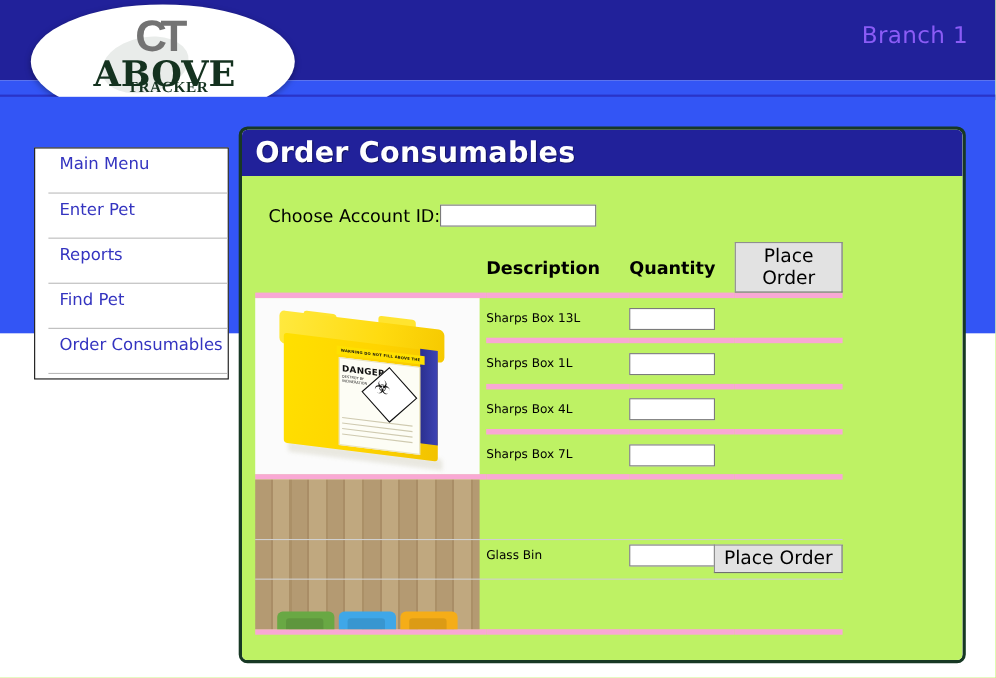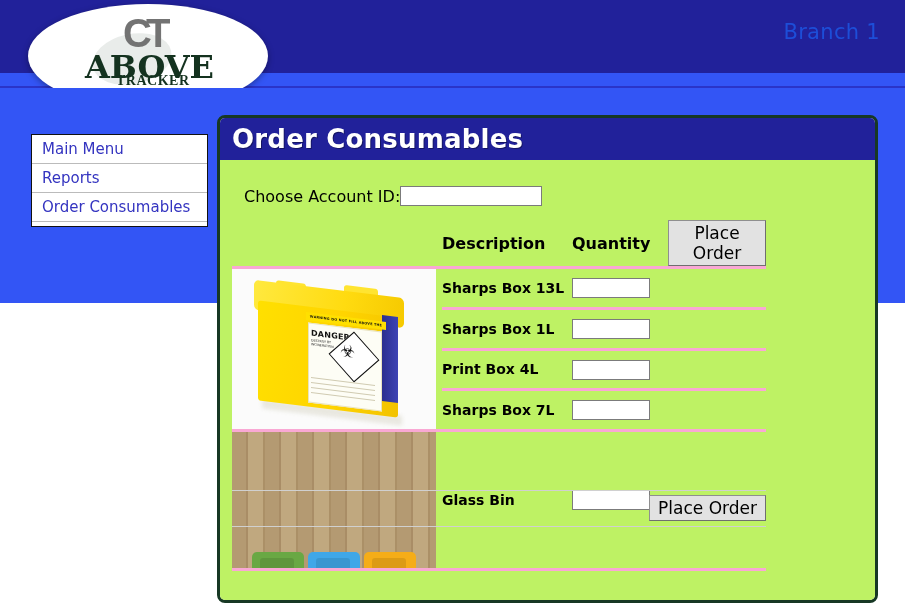--- a/index.html
+++ b/index.html
@@ -19,21 +19,21 @@
   #header-strip{
     position:absolute;left:0;top:73px;width:905px;height:15px;
     background:#3355f5;
   }
   #header-strip-dark{
     position:absolute;left:0;top:86px;width:905px;height:5px;
     background:#2a34c8;
   }
   #branch-label{
     position:absolute;right:25px;top:20px;
-    color:#1d4ed8;font-size:21px;letter-spacing:0.3px;
+    color:#8b5cf6;font-size:21px;letter-spacing:0.3px;
   }
 
   
   #logo-oval{
     position:absolute;left:28px;top:4px;width:240px;height:104px;
     background:#ffffff;border-radius:50%;
     box-shadow:0 2px 6px rgba(0,0,0,.35);
     overflow:hidden;
   }
   #logo-ct{
@@ -68,26 +68,27 @@
 
   
   #sidebar{
     position:absolute;left:31px;top:134px;width:175px;
     background:#ffffff;border:1px solid #111111;
     padding:0 0 4px 0;
     z-index:5;
   }
   .menu-item{
     display:block;
-    padding:4px 0 4px 10px;
+    padding:4px 0 16px 10px;
     font-size:15px;color:#3434c0;
     border-bottom:1px solid #bbbbbb;
     text-decoration:none;
     line-height:20px;
     cursor:pointer;
+    margin-left:12px;
   }
   .menu-item:last-child{border-bottom:1px solid #bbbbbb;}
 
   
   #main-panel{
     position:absolute;left:217px;top:115px;width:661px;height:488px;
     border:3px solid #173824;
     border-radius:8px;
     background:#ffffff;
     box-sizing:border-box;
@@ -123,37 +124,37 @@
     box-sizing:border-box;
   }
 
   
   #order-table{
     position:absolute;left:12px;top:60px;width:534px;
     border-collapse:collapse;
   }
   #order-table td,#order-table th{
     padding:0;vertical-align:middle;
-    border-bottom:3px solid #f9a8d4;
+    border-bottom:5px solid #f9a8d4;
     margin-top:48px;
   }
   .col-img{width:210px;}
   .col-desc{width:130px;}
   .col-qty{width:96px;}
   .col-act{width:98px;}
 
   thead th{
     text-align:left;font-size:16px;font-weight:bold;color:#000;
     padding-bottom:3px;
   }
   .th-desc{padding-left:3px;}
   .th-qty{padding-left:2px;}
 
   td.desc-cell{
-    font-size:14px;color:#000;padding:7px 0 7px 3px;font-weight:bold;
+    font-size:11px;color:#000;padding:7px 0 7px 3px;
   }
   td.qty-cell{padding:5px 0 5px 2px;}
   .qty-input{
     width:78px;height:20px;
     border:1px solid #7b7b7b;background:#fff;
     font-size:13px;padding:1px 2px;box-sizing:border-box;
     font-family:"DejaVu Sans","Liberation Sans",sans-serif;
   }
 
   .place-order-btn{
@@ -288,21 +289,23 @@
   <div id="logo-shadow"></div>
   <div id="logo-ct">CT</div>
   <div id="logo-crem">ABOVE</div>
   <div id="logo-tracker">TRACKER</div>
 </div>
 
 <div id="body-band"></div>
 
 <nav id="sidebar">
   <a class="menu-item">Main Menu</a>
+  <a class="menu-item">Enter Pet</a>
   <a class="menu-item">Reports</a>
+  <a class="menu-item">Find Pet</a>
   <a class="menu-item">Order Consumables</a>
 </nav>
 
 <section id="main-panel">
 
   <div id="panel-title-bar">
     <div id="panel-title">Order Consumables</div>
   </div>
 
   <div id="panel-body">
@@ -363,21 +366,21 @@
 
         <tr>
           <td class="desc-cell">Sharps Box 1L</td>
           <td class="qty-cell">
             <input class="qty-input" type="text" value="" style="">
           </td>
           <td></td>
         </tr>
 
         <tr>
-          <td class="desc-cell">Print Box 4L</td>
+          <td class="desc-cell">Sharps Box 4L</td>
           <td class="qty-cell">
             <input class="qty-input" type="text" value="" style="">
           </td>
           <td></td>
         </tr>
 
         <tr>
           <td class="desc-cell">Sharps Box 7L</td>
           <td class="qty-cell">
             <input class="qty-input" type="text" value="" style="">

